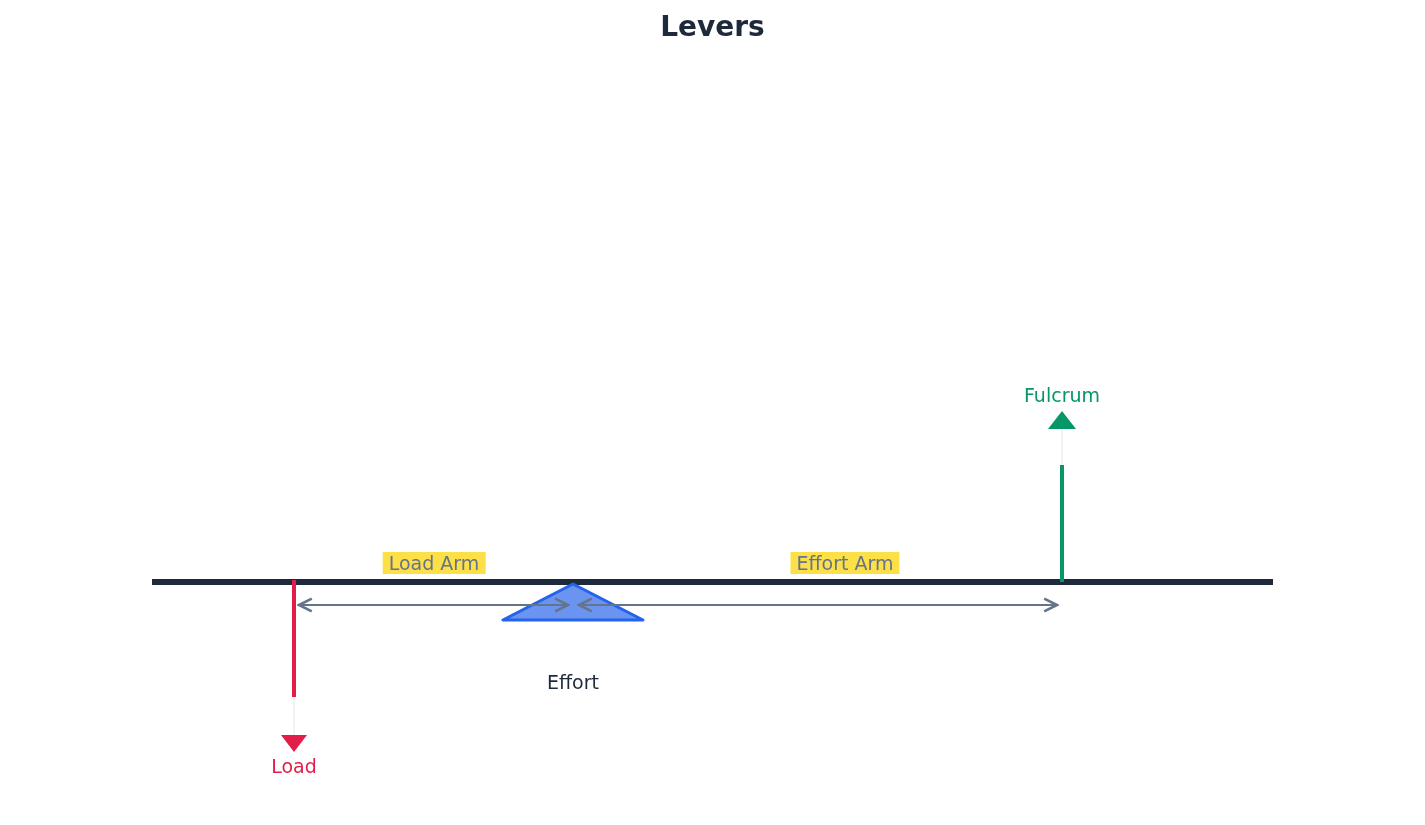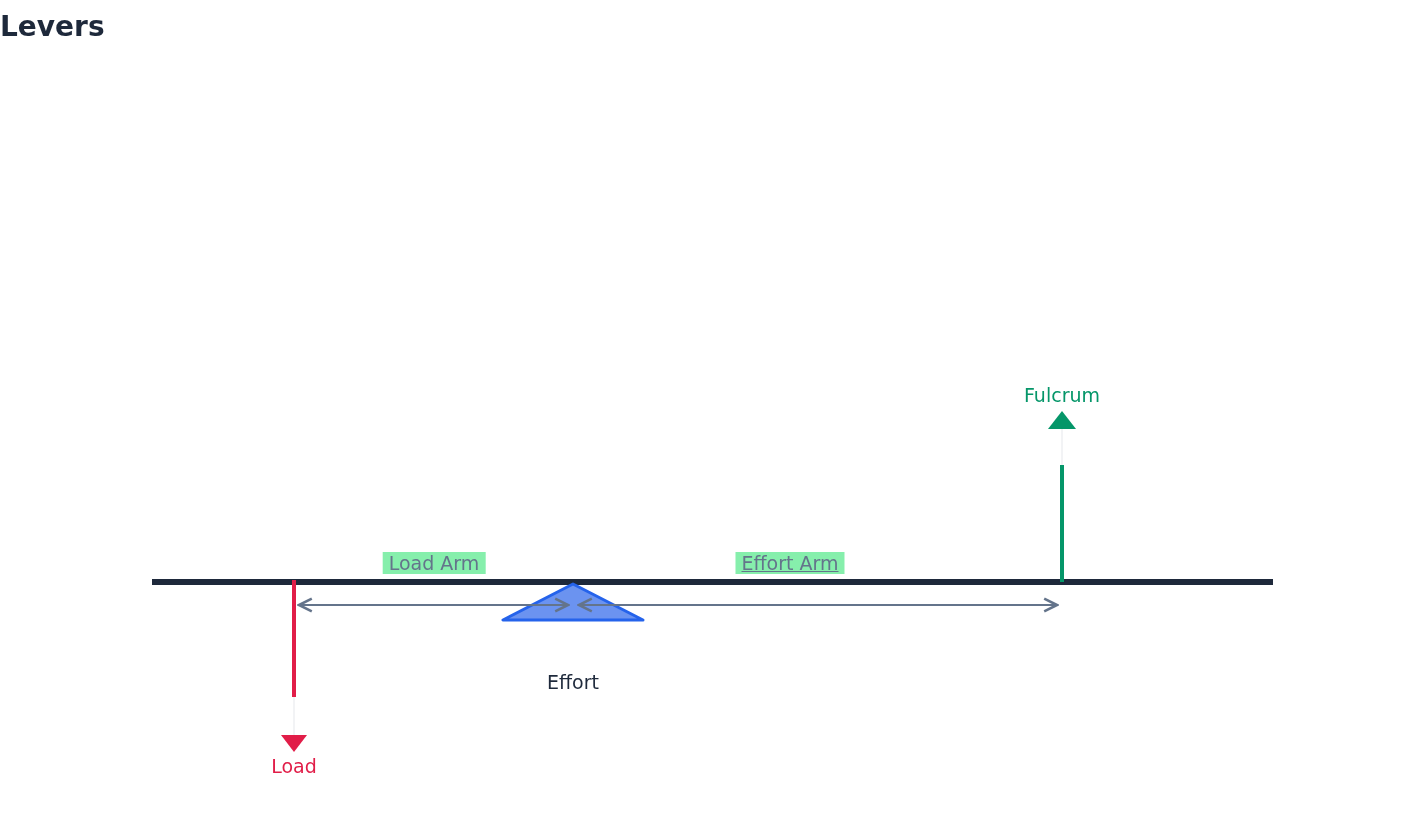--- a/index.html
+++ b/index.html
@@ -1,20 +1,20 @@
 <!DOCTYPE html>
 <html><head>
 <meta charset="utf-8">
 <style>
   html, body { margin:0; padding:0; background:#ffffff; }
   body { width:1425px; height:825px; position:relative; overflow:hidden; font-family:"DejaVu Sans", sans-serif; }
-  .title { position:absolute; left:0; top:10px; width:1425px; text-align:left; font-size:28px; font-weight:bold; color:#1e293b; }
+  .title { position:absolute; left:0; top:10px; width:1425px; text-align:center; font-size:28px; font-weight:bold; color:#1e293b; }
   svg { position:absolute; left:0; top:0; }
   .lbl { position:absolute; font-size:19px; transform:translateX(-50%); white-space:nowrap; }
-  .arm-lbl { color:#64748b; background:#86efac; padding:0 6px; }
+  .arm-lbl { color:#64748b; background:#fde047; padding:0 6px; }
 </style>
 </head>
 <body>
 
 <div class="title">Levers</div>
 
 <svg width="1425" height="825" viewBox="0 0 1425 825">
   <defs>
     <marker id="arrowHead" viewBox="0 0 10 10" refX="9" refY="5" markerWidth="8" markerHeight="8" orient="auto-start-reverse">
       <path d="M1,1 L9,5 L1,9" fill="none" stroke="#64748b" stroke-width="1.6"></path>
@@ -31,16 +31,16 @@
   <line x1="294" y1="580" x2="294" y2="697" stroke="#e11d48" stroke-width="4"></line>
   <line x1="294" y1="697" x2="294" y2="735" stroke="#e5e7eb" stroke-width="1"></line>
   <polygon points="281,735 307,735 294,752" fill="#e11d48"></polygon>
 
   <line x1="1062" y1="582" x2="1062" y2="465" stroke="#059669" stroke-width="4"></line>
   <line x1="1062" y1="465" x2="1062" y2="428" stroke="#e5e7eb" stroke-width="1"></line>
   <polygon points="1048,429 1076,429 1062,411" fill="#059669"></polygon>
 </svg>
 
 <div class="lbl arm-lbl" style="left:434px; top:552px;">Load Arm</div>
-<div class="lbl arm-lbl" style="left:790px; top:552px;text-decoration:underline;">Effort Arm</div>
+<div class="lbl arm-lbl" style="left:845px; top:552px;">Effort Arm</div>
 <div class="lbl" style="left:573px; top:671px; color:#1e293b;">Effort</div>
 <div class="lbl" style="left:294px; top:755px; color:#e11d48;text-align:right;">Load</div>
 <div class="lbl" style="left:1062px; top:384px; color:#059669;">Fulcrum</div>
 
 </body></html>

